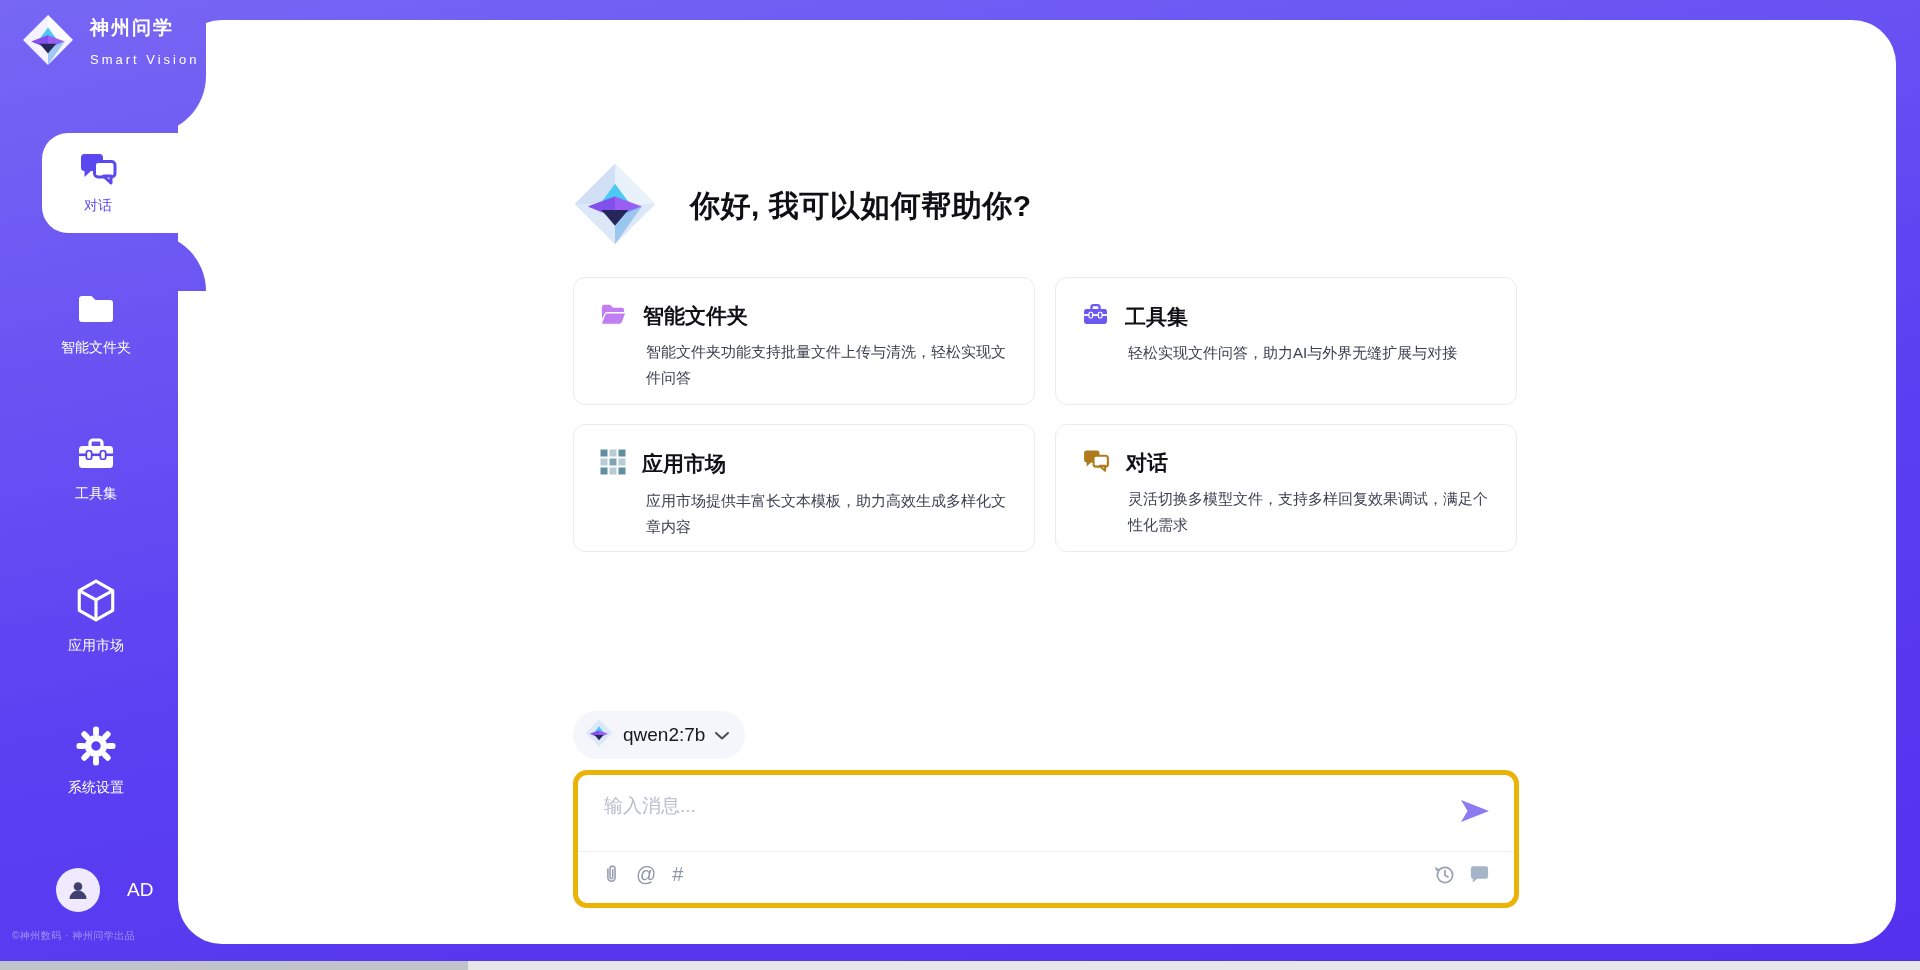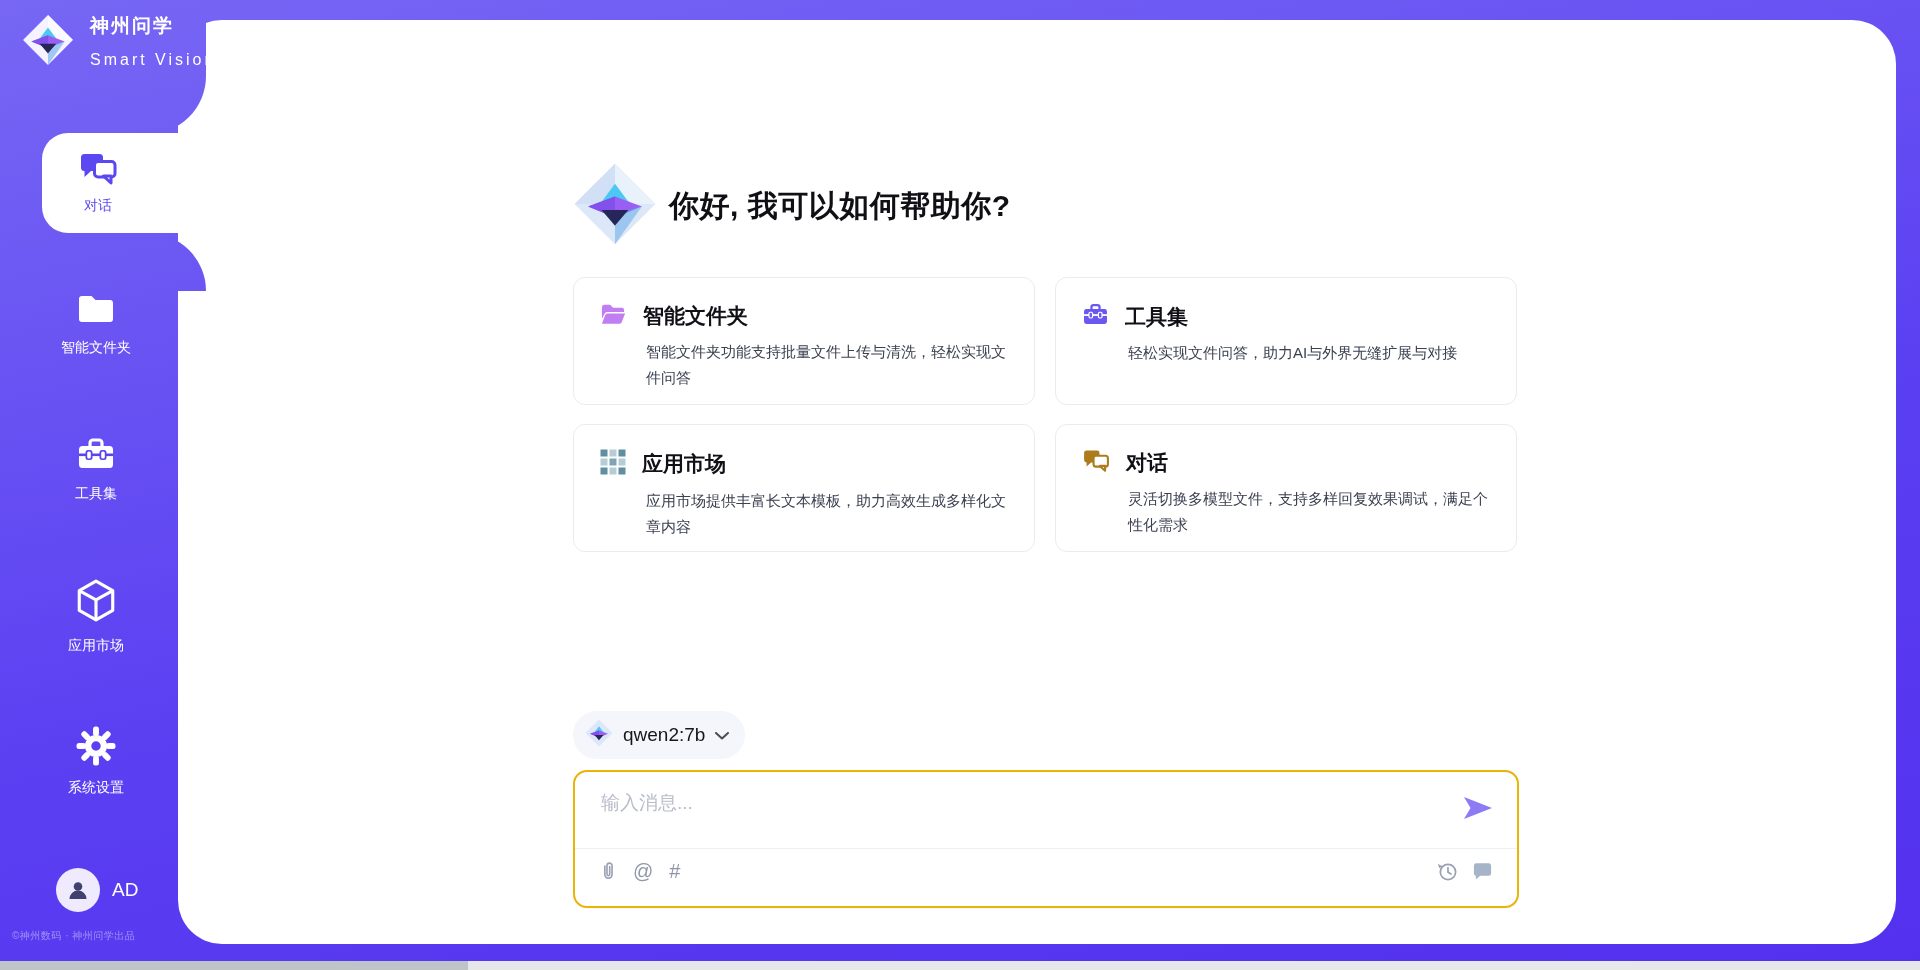--- a/index.html
+++ b/index.html
@@ -22,44 +22,44 @@
     background:linear-gradient(168deg,#7767f4 0%,#5b40f2 55%,#5330ee 100%);
     background-attachment:fixed;
   }
   .logo-bump{position:absolute;left:0;top:0;width:206px;height:134px;
     border-radius:0 0 58px 0;z-index:2;}
   .active-bump{position:absolute;left:0;top:233px;width:206px;height:58px;
     border-radius:0 58px 0 0;z-index:2;}
 
   .logo-row{position:absolute;left:22px;top:14px;display:flex;align-items:center;gap:16px;z-index:3;}
   .logo-name{color:#fff;font-size:19px;font-weight:bold;letter-spacing:2px;line-height:1.15;}
-  .logo-sub{color:#fff;font-size:16px;letter-spacing:3px;margin-top:14px;}
+  .logo-sub{color:#fff;font-size:13px;letter-spacing:3px;margin-top:14px;}
 
   .active-pill{
     position:absolute;left:42px;top:133px;width:146px;height:100px;background:#fff;
     border-radius:26px 0 0 26px;z-index:3;display:flex;flex-direction:column;
     align-items:center;justify-content:center;gap:7px;padding-right:34px;box-sizing:border-box;
     cursor:pointer;
   }
   .active-pill .nav-label{color:#5b48f0;}
 
   .nav-item{
     position:absolute;left:0;width:192px;display:flex;flex-direction:column;
     align-items:center;gap:9px;cursor:pointer;z-index:2;
   }
   .nav-label{font-size:14px;color:#ffffff;}
 
-  .user-row{position:absolute;left:56px;top:868px;display:flex;align-items:center;gap:12px;z-index:2;cursor:pointer;}
+  .user-row{position:absolute;left:56px;top:868px;display:flex;align-items:center;gap:27px;z-index:2;cursor:pointer;}
   .avatar{width:44px;height:44px;border-radius:50%;background:#efeafd;display:flex;align-items:center;justify-content:center;}
   .user-name{color:#fff;font-size:19px;}
   .sidebar-footer{position:absolute;left:12px;top:929px;z-index:2;
     font-size:10px;color:rgba(255,255,255,.42);letter-spacing:.5px;}
 
   
-  .greeting{position:absolute;left:573px;top:162px;display:flex;align-items:center;gap:12px;z-index:4;}
+  .greeting{position:absolute;left:573px;top:162px;display:flex;align-items:center;gap:33px;z-index:4;}
   .greeting h1{margin:0;font-size:30px;font-weight:bold;color:#0f0f14;letter-spacing:.5px;}
 
   .cards{position:absolute;left:573px;top:277px;display:grid;z-index:4;
     grid-template-columns:462px 462px;grid-auto-rows:128px;gap:19px 20px;}
   .card{
     box-sizing:border-box;background:#fff;border:1px solid #e9ebf2;border-radius:12px;
     padding:24px 26px;cursor:pointer;
   }
   .card-head{display:flex;align-items:center;gap:16px;}
   .card-title{font-size:21px;font-weight:bold;color:#101016;}
@@ -67,21 +67,21 @@
 
   .model-pill{
     position:absolute;left:573px;top:711px;height:48px;z-index:4;
     display:inline-flex;align-items:center;gap:10px;padding:0 16px 0 12px;
     background:#f5f6fb;border-radius:26px;cursor:pointer;text-align:right;
   }
   .model-name{font-size:19px;color:#16161d;}
 
   .composer{
     position:absolute;left:573px;top:770px;width:946px;height:138px;z-index:4;
-    box-sizing:border-box;background:#fff;border:2px solid #eab308;border-radius:14px;
+    box-sizing:border-box;background:#fff;border:5px solid #eab308;border-radius:14px;
     box-shadow:0 1px 2px rgba(16,24,40,.03);
   }
   .composer textarea{
     position:absolute;left:24px;top:16px;width:850px;height:52px;
     border:none;outline:none;resize:none;background:transparent;
     font-family:inherit;font-size:19px;color:#333;
   }
   .composer textarea::placeholder{color:#b9bdca;}
   .send-btn{position:absolute;right:24px;top:24px;width:30px;height:24px;cursor:pointer;background:none;border:none;padding:0;}
   .composer-divider{position:absolute;left:0;right:0;top:76px;height:0;border-top:1px solid #eef0f4;}

